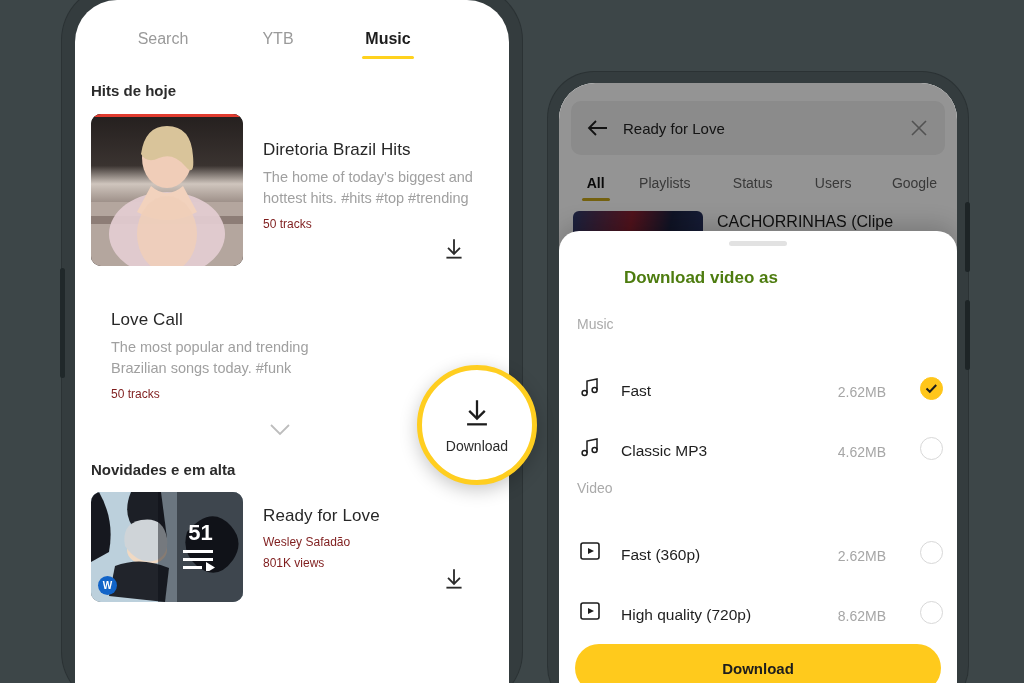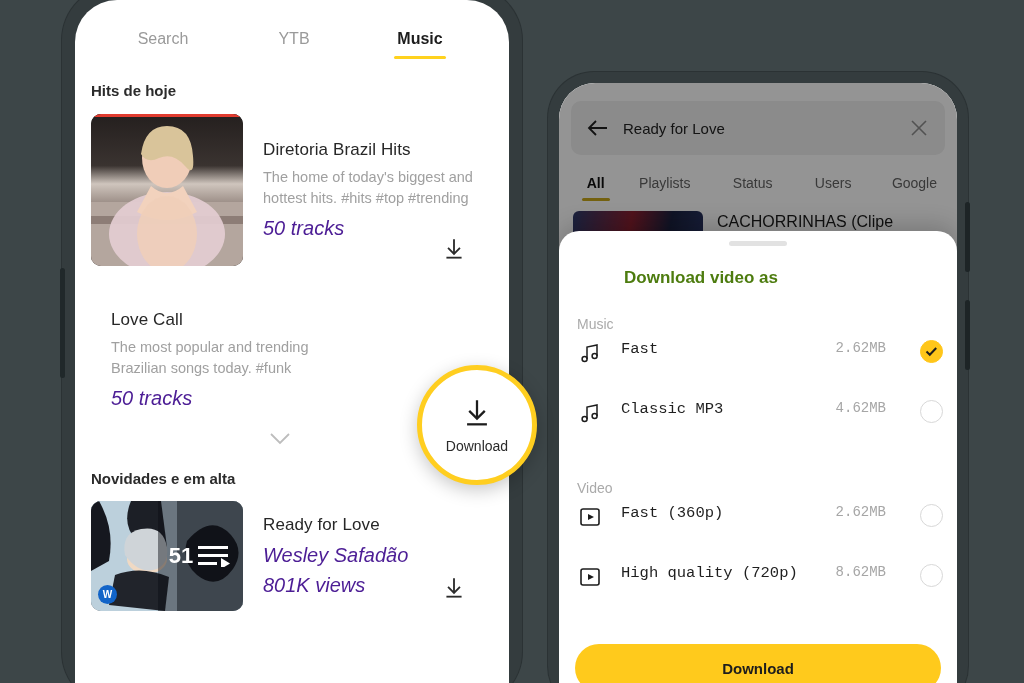--- a/index.html
+++ b/index.html
@@ -45,21 +45,21 @@
     overflow:hidden;
   }
   #phone-right .btn-side{
     position:absolute; right:-2px; width:5px; border-radius:3px; background:#1d2426;
   }
   #right-btn-a{ top:130px; height:70px; }
   #right-btn-b{ top:228px; height:70px; }
 
   
   .tabs{
-    display:flex; align-items:flex-start; padding:22px 28px 0 28px; gap:16px;
+    display:flex; align-items:flex-start; padding:22px 28px 0 28px; gap:0;
   }
   .tab{
     font-size:16px; color:#9a9a9a; font-weight:400; padding:8px 4px 0 4px;
     position:relative; text-align:center;
   }
   .tab.t1{ width:120px; }
   .tab.t2{ width:110px; }
   .tab.t3{ width:110px; }
   .tab.active{ color:#1d1d1d; font-weight:700; }
   .tab.active::after{
@@ -80,36 +80,36 @@
     overflow:hidden; position:relative; background:#2a2a2a;
   }
   .thumb.small{ height:110px; }
   .thumb .topbar{ position:absolute; left:0; right:0; top:0; height:3px; }
   .thumb .topbar.red{ background:#e03b2f; }
   .thumb .topbar.lime{ background:#c6d63a; }
 
   .ltxt{ padding-left:20px; padding-top:26px; flex:1; min-width:0; }
   .ltitle{ font-size:17px; color:#272727; font-weight:400; letter-spacing:.1px; }
   .ldesc{ font-size:14.5px; color:#a0a0a0; line-height:1.44; margin-top:7px; max-width:232px; }
-  .lmeta{ font-size:20px; color:#4c1d95; margin-top:8px;font-style:italic; }
+  .lmeta{ font-size:12px; color:#7f1d1d; margin-top:8px; }
 
   .dl-arrow{
     position:absolute; right:42px; bottom:4px;
     width:26px; height:26px;
   }
   .expander{
     display:flex; justify-content:center; align-items:center;
     height:34px; margin-top:12px; margin-left:-24px;
   }
 
   
   .pl-ov{
     position:absolute; right:0; top:0; bottom:0; width:56%;
     background:rgba(10,14,20,.46);
-    display:flex; flex-direction:row; align-items:center; justify-content:center;
+    display:flex; flex-direction:column; align-items:center; justify-content:center;
     gap:5px;
   }
   .pl-count{ color:#fff; font-size:22px; font-weight:700; line-height:1; }
   .badge-w{
     position:absolute; left:7px; bottom:7px; width:19px; height:19px; border-radius:50%;
     background:#1264c8; color:#fff; font-size:10px; font-weight:700;
     display:flex; align-items:center; justify-content:center;
   }
 
   
@@ -157,21 +157,21 @@
     width:58px; height:5px; border-radius:3px; background:#e2e2e2;
     margin:10px auto 0 auto;
   }
   .sheet-title{
     font-size:17px; font-weight:700; color:#4d7c0f; padding:22px 0 0 18px;margin-left:47px;
   }
   .group-label{
     font-size:14px; color:#aaaaaa; padding:28px 0 0 18px;
   }
   .opt{
-    display:flex; align-items:flex-start; height:60px; padding:0 14px 0 18px; gap:18px;font-family:Liberation Mono, monospace;
+    display:flex; align-items:flex-end; height:60px; padding:0 14px 0 18px; gap:18px;
   }
   .opt-icon{ width:26px; height:26px; flex:0 0 26px; display:flex; align-items:center; justify-content:center; }
   .opt-label{ flex:1; font-size:15.5px; color:#1f1f1f; }
   .opt-size{ font-size:14px; color:#a6a6a6; margin-right:16px; }
   .radio{
     width:23px; height:23px; border-radius:50%; border:1.6px solid #d8d8d8; flex:0 0 23px;
   }
   .radio.sel{
     background:#ffc61a; border-color:#ffc61a;
     display:flex; align-items:center; justify-content:center;

